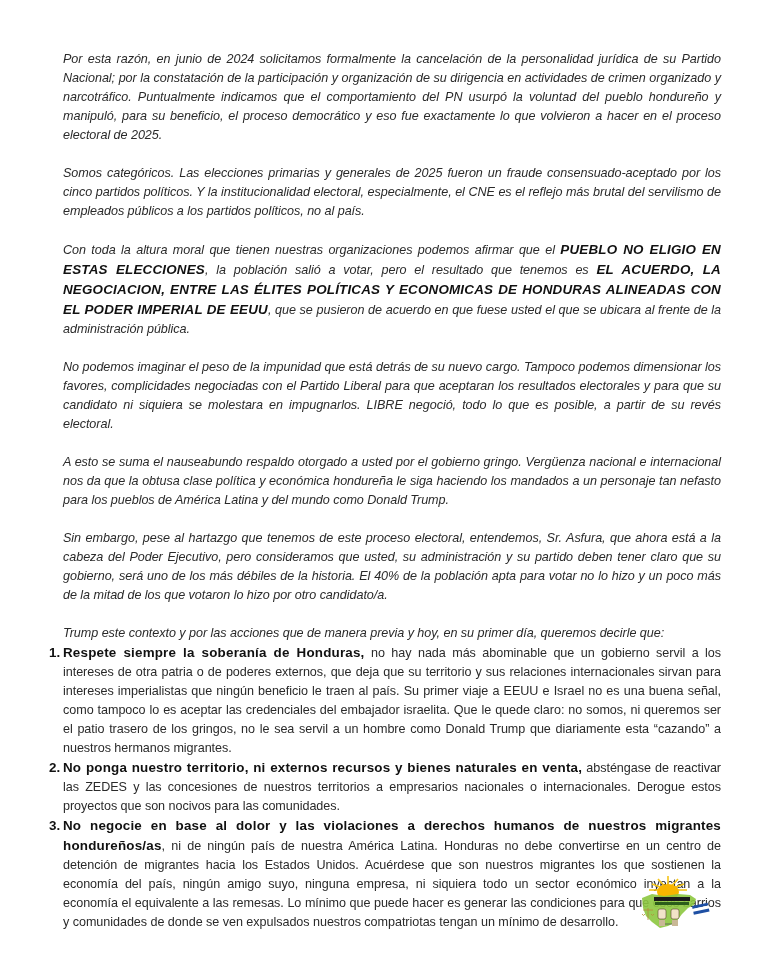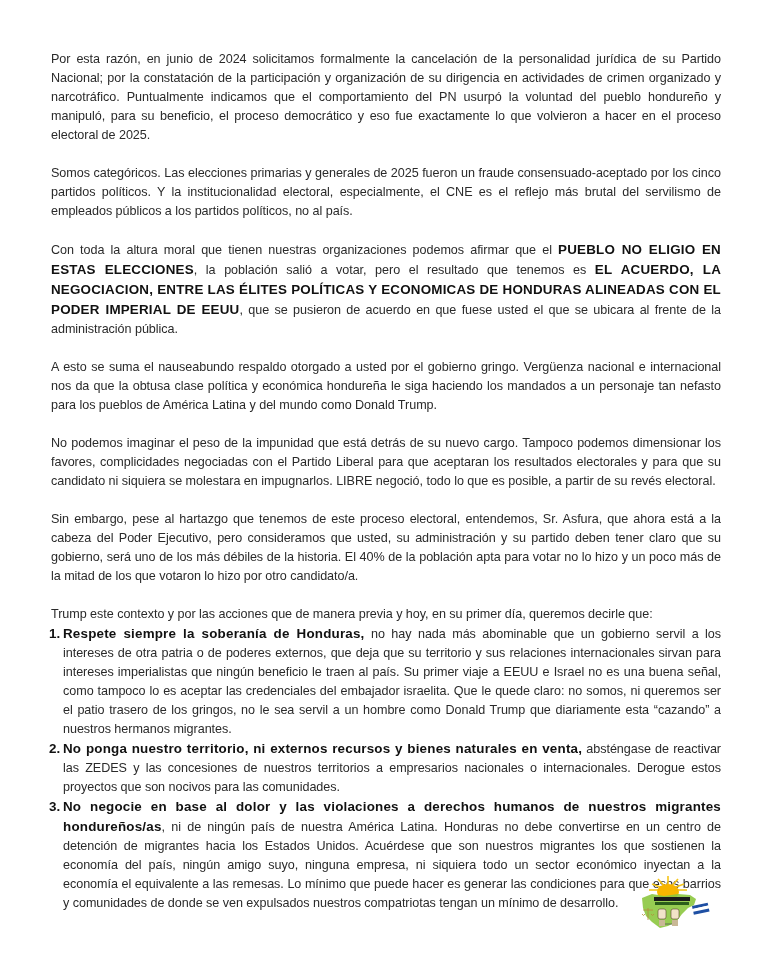--- a/index.html
+++ b/index.html
@@ -3,21 +3,21 @@
   <meta charset="utf-8">
   <style>
     html, body { margin: 0; padding: 0; background: #ffffff; }
     body { width: 767px; height: 960px; position: relative; overflow: hidden; }
     .page {
       position: absolute; left: 47px; top: 50px; width: 674px;
       font-family: "Liberation Sans", sans-serif;
       font-size: 12.6px; line-height: 19px; color: #2a2a2a;
       text-align: justify; letter-spacing: -0.05px;
     }
-    .para { margin: 0 0 19px 4px; }
+    .para { margin: 0 0 19px 16px; font-style: italic; }
     .para.intro-list { margin-bottom: 0; }
     .b { font-weight: bold; color: #111; font-size: 13.4px; letter-spacing: 0.2px; }
     ol.demands { margin: 0; padding: 0; list-style: none; }
     ol.demands li { position: relative; padding-left: 16px; margin: 0; }
     ol.demands li .num { position: absolute; left: 2px; top: 0; font-weight: bold; color: #111; font-size: 13.4px; }
     .logo {
       position: absolute; left: 638px; top: 872px; width: 74px; height: 70px;
     }
   </style>
 </head>
@@ -31,25 +31,25 @@
 
   <p class="para">
     <span>Somos categóricos. Las elecciones primarias y generales de 2025 fueron un fraude consensuado-aceptado por los cinco partidos políticos. Y la institucionalidad electoral, especialmente, el CNE es el reflejo más brutal del servilismo de empleados públicos a los partidos políticos, no al país.</span>
   </p>
 
   <p class="para">
     <span>Con toda la altura moral que tienen nuestras organizaciones podemos afirmar que el </span><span class="b">PUEBLO NO ELIGIO EN ESTAS ELECCIONES</span><span>, la población salió a votar, pero el resultado que tenemos es </span><span class="b">EL ACUERDO, LA NEGOCIACION, ENTRE LAS ÉLITES POLÍTICAS Y ECONOMICAS DE HONDURAS ALINEADAS CON EL PODER IMPERIAL DE EEUU</span><span>, que se pusieron de acuerdo en que fuese usted el que se ubicara al frente de la administración pública.</span>
   </p>
 
   <p class="para">
-    <span>A esto se suma el nauseabundo respaldo otorgado a usted por el gobierno gringo. Vergüenza nacional e internacional nos da que la obtusa clase política y económica hondureña le siga haciendo los mandados a un personaje tan nefasto para los pueblos de América Latina y del mundo como Donald Trump.</span>
+    <span>No podemos imaginar el peso de la impunidad que está detrás de su nuevo cargo. Tampoco podemos dimensionar los favores, complicidades negociadas con el Partido Liberal para que aceptaran los resultados electorales y para que su candidato ni siquiera se molestara en impugnarlos.  LIBRE negoció, todo lo que es posible, a partir de su revés electoral.</span>
   </p>
 
   <p class="para">
-    <span>No podemos imaginar el peso de la impunidad que está detrás de su nuevo cargo. Tampoco podemos dimensionar los favores, complicidades negociadas con el Partido Liberal para que aceptaran los resultados electorales y para que su candidato ni siquiera se molestara en impugnarlos.  LIBRE negoció, todo lo que es posible, a partir de su revés electoral.</span>
+    <span>A esto se suma el nauseabundo respaldo otorgado a usted por el gobierno gringo. Vergüenza nacional e internacional nos da que la obtusa clase política y económica hondureña le siga haciendo los mandados a un personaje tan nefasto para los pueblos de América Latina y del mundo como Donald Trump.</span>
   </p>
 
   <p class="para">
     <span>Sin embargo, pese al hartazgo que tenemos de este proceso electoral, entendemos, Sr. Asfura, que ahora está a la cabeza del Poder Ejecutivo, pero consideramos que usted, su administración y su partido deben tener claro que su gobierno, será uno de los más débiles de la historia. El 40% de la población apta para votar no lo hizo y un poco más de la mitad de los que votaron lo hizo por otro candidato/a.</span>
   </p>
 
   <p class="para intro-list">
     <span>Trump este contexto y por las acciones que de manera previa y hoy, en su primer día, queremos decirle que:</span>
   </p>
 

